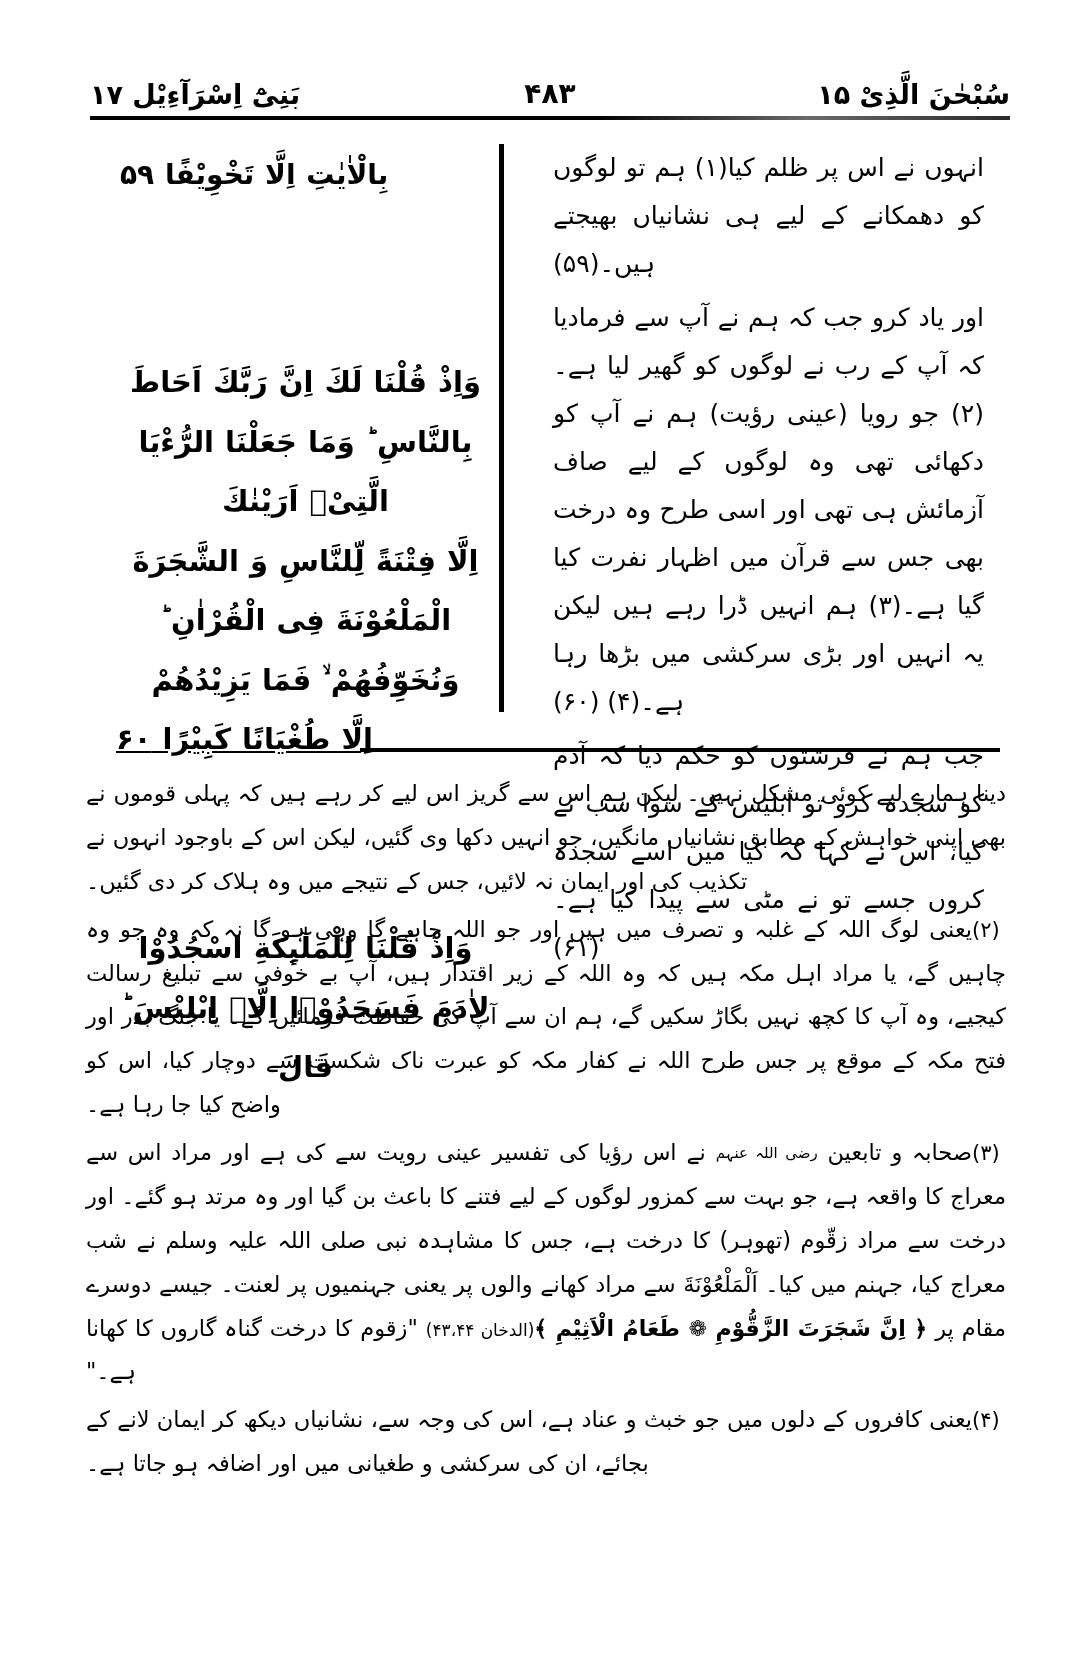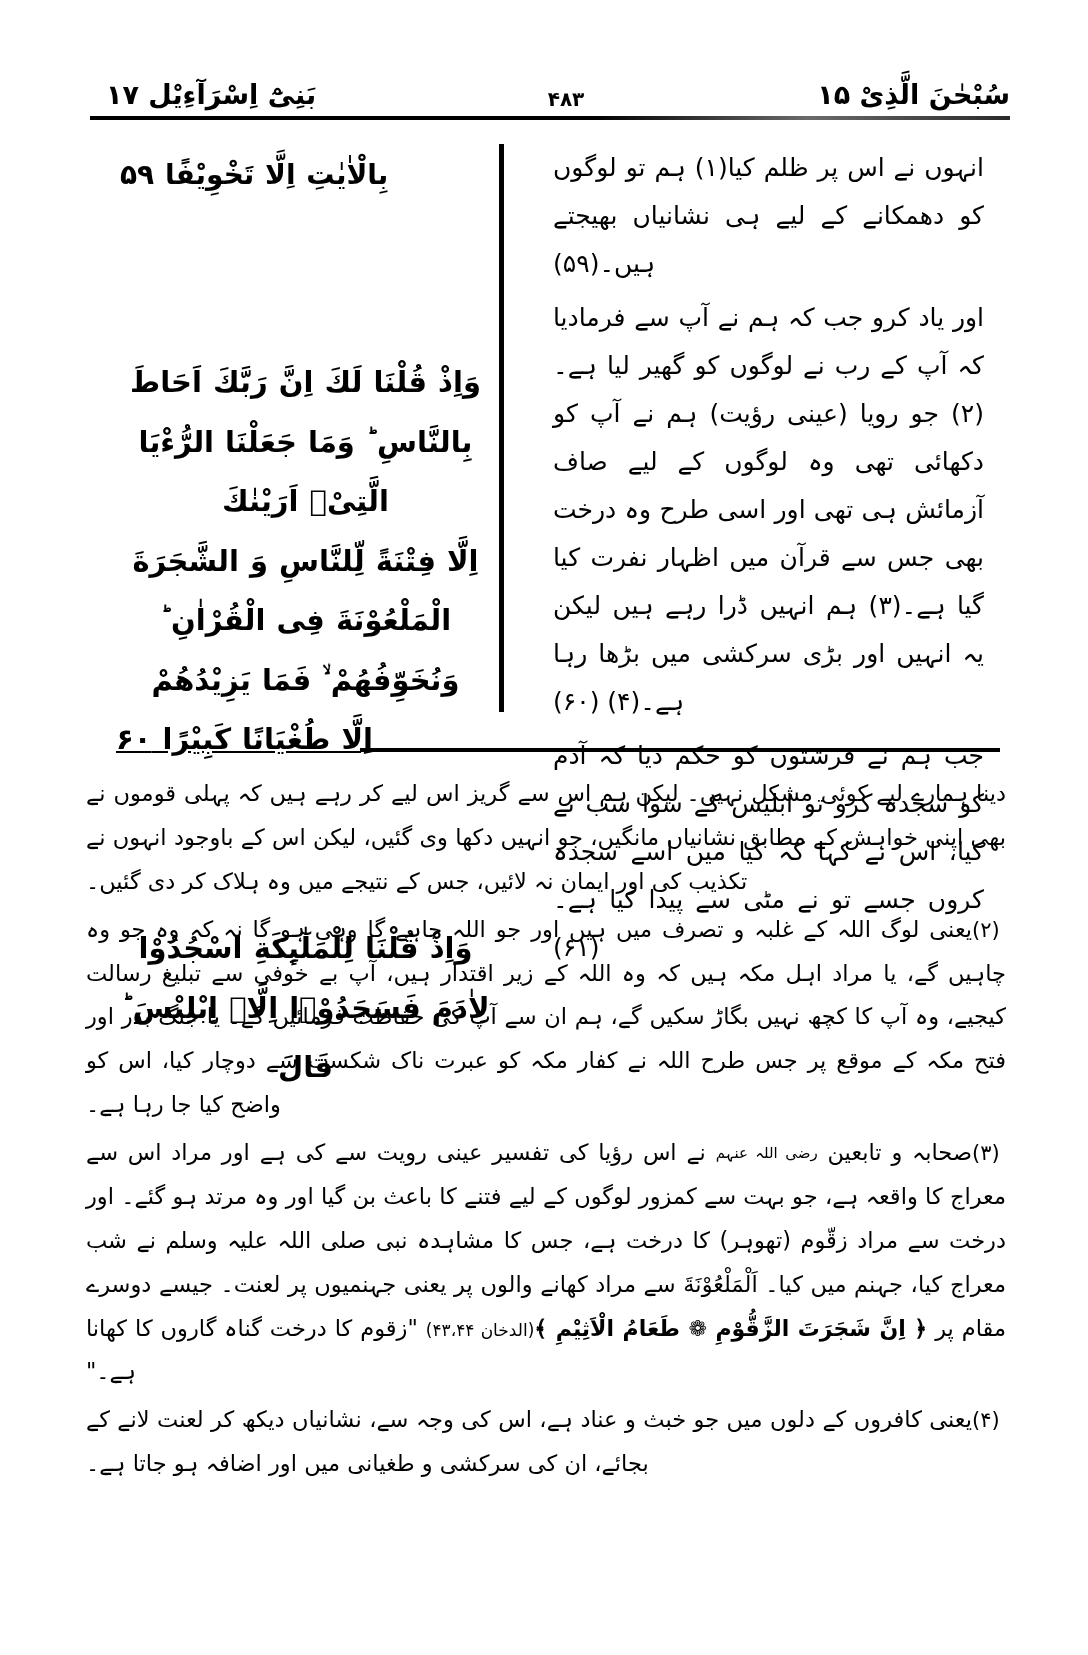--- a/index.html
+++ b/index.html
@@ -34,25 +34,24 @@
     align-items: flex-end;
     justify-content: space-between;
     direction: rtl;
   }
   .header-item {
     font-size: 27px;
     line-height: 1.1;
     white-space: nowrap;
     font-weight: 600;
     letter-spacing: 0.5px;
-    margin-left: 16px;
   }
   .header-right { text-align: right; }
   .header-center {
-    font-size: 20px;
+    font-size: 28px;
     font-weight: 700;
     letter-spacing: 1px;
     position: absolute;
     left: 50%;
     transform: translateX(-50%);
     bottom: 0;
   }
   .header-left { text-align: left; }
 
   .header-rule {
@@ -211,18 +210,18 @@
 
     <div class="fn">
       <span class="fn-num">(۲)</span><span class="fn-body">یعنی لوگ اللہ کے غلبہ و تصرف میں ہیں اور جو اللہ چاہے گا وہی ہو گا نہ کہ وہ جو وہ چاہیں گے، یا مراد اہل مکہ ہیں کہ وہ اللہ کے زیر اقتدار ہیں، آپ بے خوفی سے تبلیغ رسالت کیجیے، وہ آپ کا کچھ نہیں بگاڑ سکیں گے، ہم ان سے آپ کی حفاظت فرمائیں گے۔ یا جنگ بدر اور فتح مکہ کے موقع پر جس طرح اللہ نے کفار مکہ کو عبرت ناک شکست سے دوچار کیا، اس کو واضح کیا جا رہا ہے۔</span>
     </div>
 
     <div class="fn">
       <span class="fn-num">(۳)</span><span class="fn-body">صحابہ و تابعین </span><span class="honorific">رضی اللہ عنہم</span><span class="fn-body"> نے اس رؤیا کی تفسیر عینی رویت سے کی ہے اور مراد اس سے معراج کا واقعہ ہے، جو بہت سے کمزور لوگوں کے لیے فتنے کا باعث بن گیا اور وہ مرتد ہو گئے۔ اور درخت سے مراد زقّوم (تھوہر) کا درخت ہے، جس کا مشاہدہ نبی صلی اللہ علیہ وسلم نے شب معراج کیا، جہنم میں کیا۔ اَلْمَلْعُوْنَةَ سے مراد کھانے والوں پر یعنی جہنمیوں پر لعنت۔ جیسے دوسرے مقام پر </span><span class="quran-quote">﴿ اِنَّ شَجَرَتَ الزَّقُّوْمِ ❁ طَعَامُ الْاَثِیْمِ ﴾</span><span class="ref">(الدخان ۴۳،۴۴)</span><span class="fn-body"> "زقوم کا درخت گناہ گاروں کا کھانا ہے۔"</span>
     </div>
 
     <div class="fn">
-      <span class="fn-num">(۴)</span><span class="fn-body">یعنی کافروں کے دلوں میں جو خبث و عناد ہے، اس کی وجہ سے، نشانیاں دیکھ کر لعنت لانے کے بجائے، ان کی سرکشی و طغیانی میں اور اضافہ ہو جاتا ہے۔</span>
+      <span class="fn-num">(۴)</span><span class="fn-body">یعنی کافروں کے دلوں میں جو خبث و عناد ہے، اس کی وجہ سے، نشانیاں دیکھ کر ایمان لانے کے بجائے، ان کی سرکشی و طغیانی میں اور اضافہ ہو جاتا ہے۔</span>
     </div>
 
   </div>
 
 </div>
 
 </body></html>

